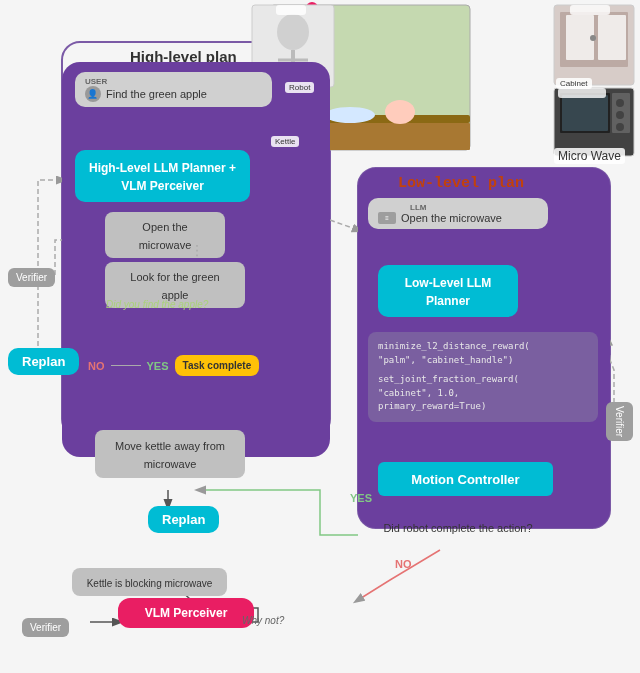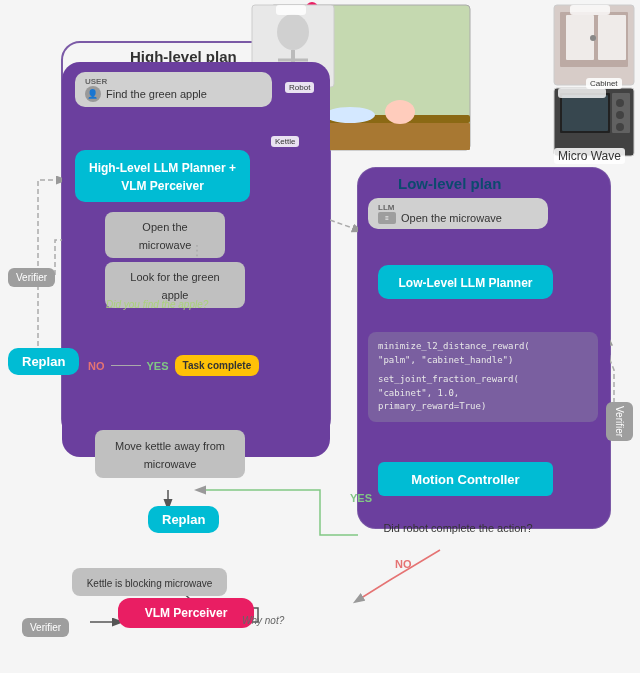--- a/index.html
+++ b/index.html
@@ -185,33 +185,33 @@
 <div style="position:absolute; left:8px; top:348px; z-index:3; background:#00bcd4; border-radius:10px; padding:6px 14px; color:white; font-weight:bold; font-size:13px;">
   <span>Replan</span>
 </div>
 
 <div style="position:absolute; left:8px; top:268px; z-index:3; background:#9e9e9e; border-radius:6px; padding:4px 8px; color:white; font-size:10px;">
   <span>Verifier</span>
 </div>
 
 <div style="position:absolute; left:358px; top:168px; width:252px; height:360px; background:#6b3f9e; border-radius:18px; z-index:1;"></div>
 
-<div style="position:absolute; left:398px; top:175px; z-index:2; color:#0c4a6e; font-size:15px; font-weight:bold;">
+<div style="position:absolute; left:398px; top:175px; z-index:2; color:#c2410c; font-size:15px; font-weight:bold;font-family:Liberation Mono, monospace;">
   <span>Low-level plan</span>
 </div>
 
 <div style="position:absolute; left:368px; top:198px; z-index:2; background:#d0d0d0; border-radius:10px; padding:5px 10px; width:180px;">
-  <div style="font-size:8px; color:#666; font-weight:bold;">LLM</div>
+  <div style="font-size:8px; color:#666; font-weight:bold;margin-left:32px;">LLM</div>
   <div style="display:flex; align-items:center; gap:5px;">
     <div style="width:18px;height:12px;background:#9e9e9e;border-radius:2px;font-size:6px;color:white;display:flex;align-items:center;justify-content:center;">≡</div>
     <span style="font-size:11px; color:#333;">Open the microwave</span>
   </div>
 </div>
 
-<div style="position:absolute; left:378px; top:265px; z-index:2; background:#00bcd4; border-radius:10px; padding:8px 12px; width:175px; text-align:center;">
+<div style="position:absolute; left:378px; top:265px; z-index:2; background:#00bcd4; border-radius:10px; padding:8px 12px; width:140px; text-align:center;">
   <span style="color:white; font-weight:bold; font-size:12px;">Low-Level LLM
 Planner</span>
 </div>
 
 <div style="position:absolute; left:368px; top:332px; z-index:2; background:#7a5fa0; border-radius:8px; padding:8px 10px; width:230px; font-family:monospace; font-size:9px; color:#e8e8e8; line-height:1.5;">
   <div>minimize_l2_distance_reward(</div>
   <div>  "palm", "cabinet_handle")</div>
   <div style="height:6px;"></div>
   <div>set_joint_fraction_reward(</div>
   <div>  "cabinet", 1.0,</div>
@@ -264,18 +264,18 @@
 <div style="position:absolute; left:242px; top:615px; z-index:3; font-size:10px; color:#666; font-style:italic;">
   <span>Why not?</span>
 </div>
 
 <div style="position:absolute; left:253px; top:82px; z-index:5; background:rgba(255,255,255,0.85); border-radius:3px; padding:1px 4px; font-size:8px; color:#333;margin-left:32px;">
   <span>Robot</span>
 </div>
 <div style="position:absolute; left:271px; top:136px; z-index:5; background:rgba(255,255,255,0.85); border-radius:3px; padding:1px 4px; font-size:8px; color:#333;">
   <span>Kettle</span>
 </div>
-<div style="position:absolute; left:556px; top:78px; z-index:5; background:rgba(255,255,255,0.85); border-radius:3px; padding:1px 4px; font-size:8px; color:#333;margin-left:30px;">
+<div style="position:absolute; left:556px; top:78px; z-index:5; background:rgba(255,255,255,0.85); border-radius:3px; padding:1px 4px; font-size:8px; color:#333;">
   <span>Cabinet</span>
 </div>
 <div style="position:absolute; left:554px; top:148px; z-index:5; background:rgba(255,255,255,0.85); border-radius:3px; padding:1px 4px; font-size:12px; color:#333;">
   <span>Micro Wave</span>
 </div>
 
 </body></html>

